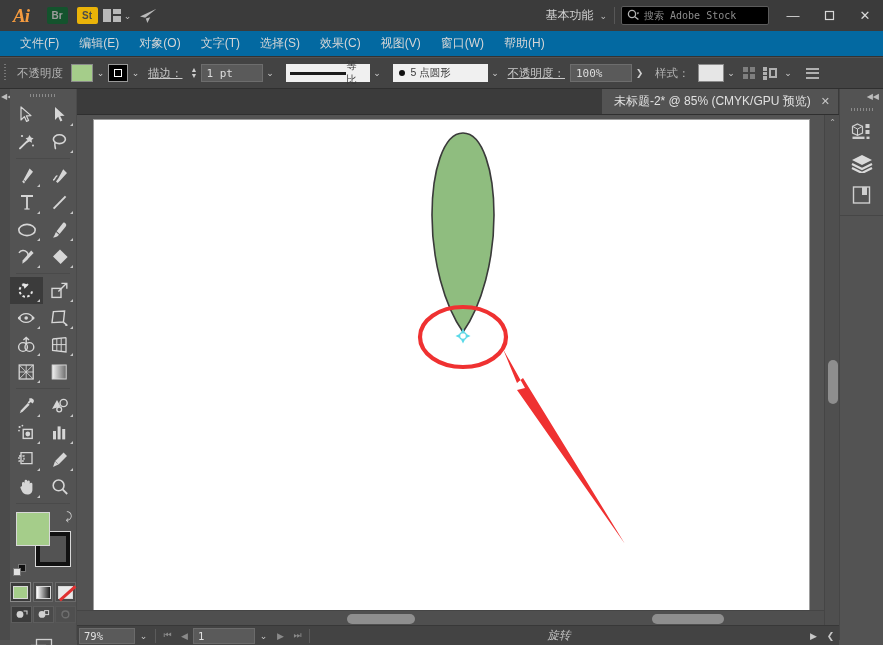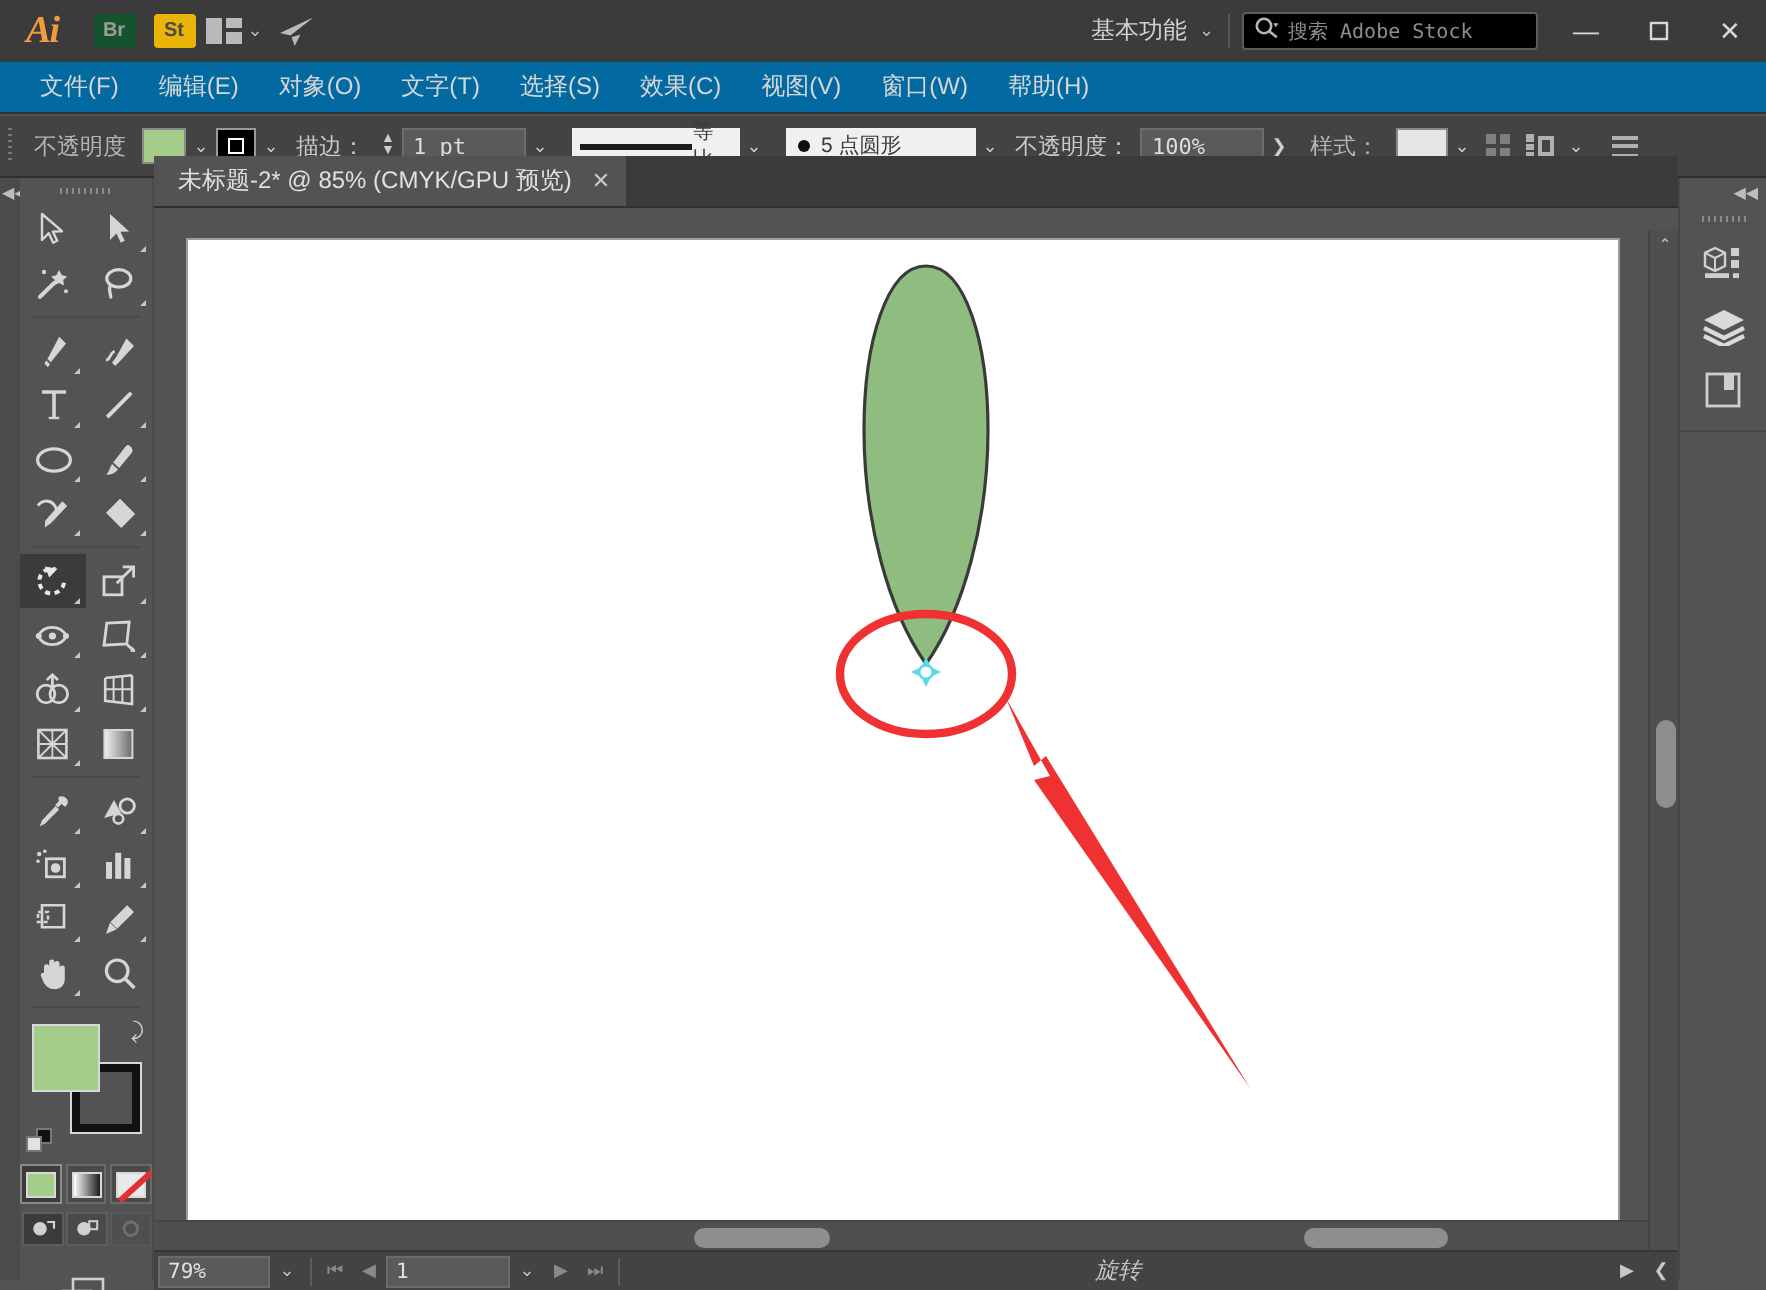--- a/index.html
+++ b/index.html
@@ -208,23 +208,23 @@
   .dm {
     width:21px; height:17px; background:#4a4a4a; border:1px solid #5d5d5d;
     display:flex; align-items:center; justify-content:center;
   }
   .dm.sel { background:#3b3b3b; }
   .dm.off { opacity:.4; }
   .screenmode { display:flex; justify-content:center; margin-top:14px; }
 
   
   .tabstrip {
-    position:absolute; left:77px; top:78px; width:762px; height:26px;
+    position:absolute; left:77px; top:89px; width:762px; height:26px;
     background:#3b3b3b; border-bottom:1px solid #2f2f2f;
-    display:flex; align-items:flex-end;
+    display:flex; align-items:flex-end;justify-content:flex-end;
   }
   .doctab {
     height:25px; background:#535353; display:flex; align-items:center;
     padding:0 8px 0 12px; gap:10px; border-right:1px solid #3b3b3b;
   }
   .doctab .t { color:#e0e0e0; font-size:12px; white-space:nowrap; }
   .doctab .x { color:#c8c8c8; font-size:11px; }
 
   
   .canvaswrap {

